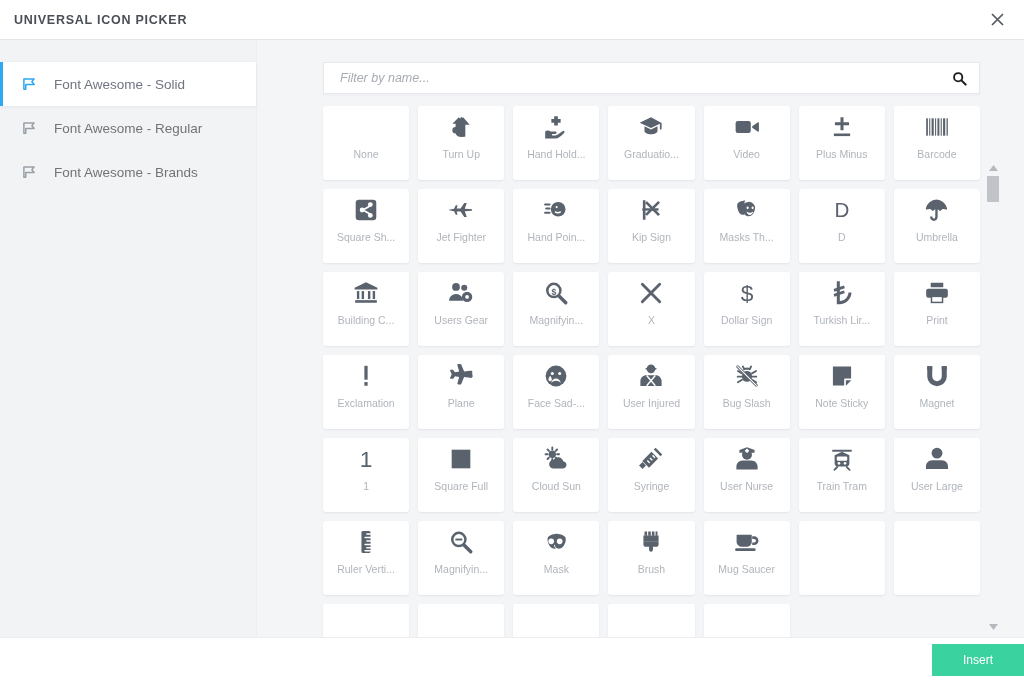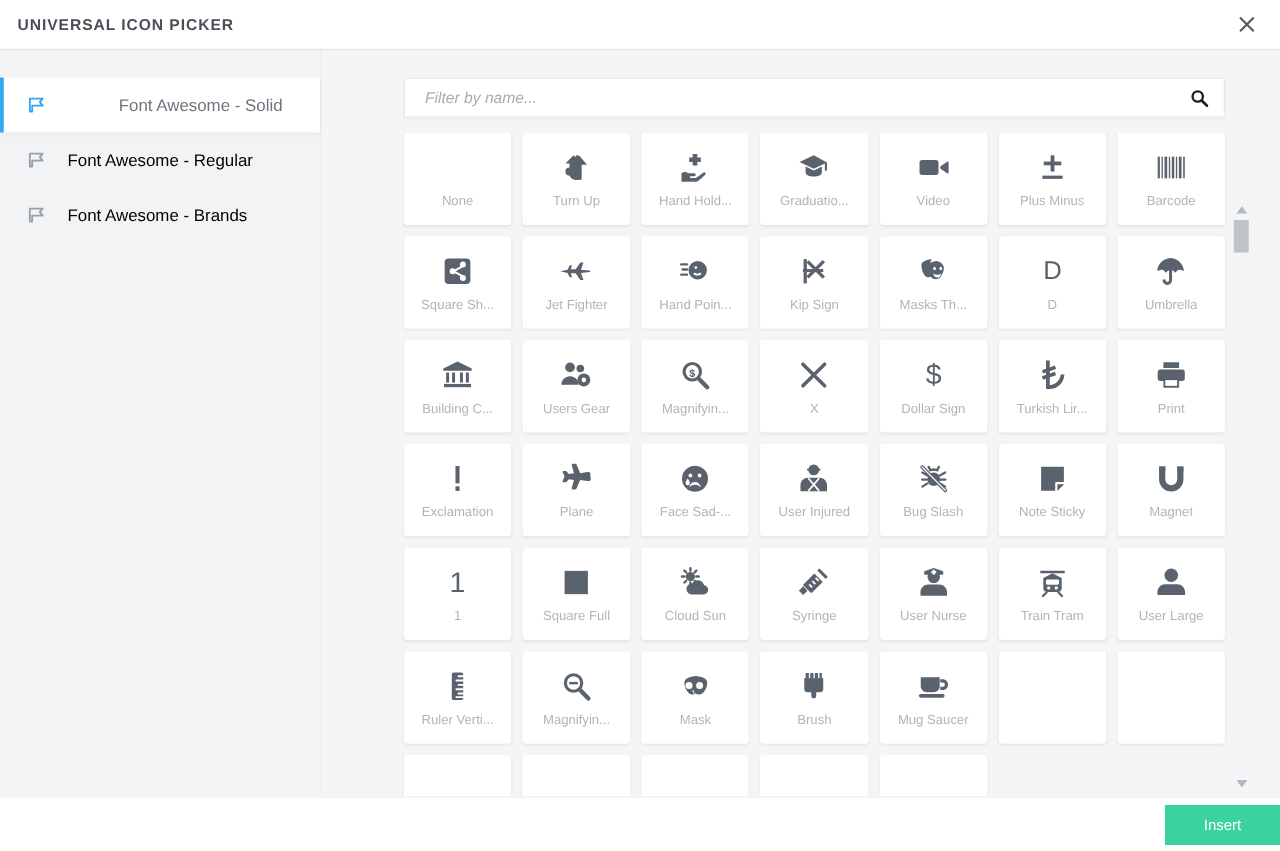--- a/index.html
+++ b/index.html
@@ -63,36 +63,35 @@
     height: 44px;
     display: flex; align-items: center;
     padding-left: 18px;
     cursor: pointer;
     color: #8a9099;
     font-size: 13.5px;
   }
   .side-item.active {
     background: #ffffff;
     box-shadow: 0 1px 3px rgba(60,70,90,0.07);
-    gap: 41px;
   }
   .side-item.active::before {
     content: "";
     position: absolute; left: 0; top: 0; bottom: 0;
     width: 3px; background: #2ea8f0;
   }
   .side-icon {
     width: 22px; height: 22px;
     display: flex; align-items: center; justify-content: center;
     margin-right: 14px;
     color: #9aa0a8;
     flex: 0 0 auto;
   }
   .side-item.active .side-icon { color: #2ea8f0; }
-  .side-label { color: #000000; white-space: nowrap; }
+  .side-label { color: #737373; white-space: nowrap; }
   .side-item.active .side-label { color: #6f757e; }
 
   
   .main {
     flex: 1 1 auto;
     min-width: 0;
     display: flex; flex-direction: column;
     padding: 0 0 0 0;
     position: relative;
   }
@@ -138,21 +137,21 @@
     grid-template-columns: repeat(7, 1fr);
     column-gap: 9px;
     row-gap: 9px;
   }
   .tile {
     height: 74px;
     background: #ffffff;
     border-radius: 3px;
     box-shadow: 0 1px 2px rgba(60,70,90,0.09);
     display: flex; flex-direction: column;
-    align-items: center; justify-content: center;
+    align-items: center; 
     cursor: pointer;
     overflow: hidden;
     padding: 4px 4px 6px;
   }
   .tile-glyph {
     height: 34px;
     display: flex; align-items: center; justify-content: center;
     color: #5a636d;
     font-size: 22px;
     line-height: 1;

